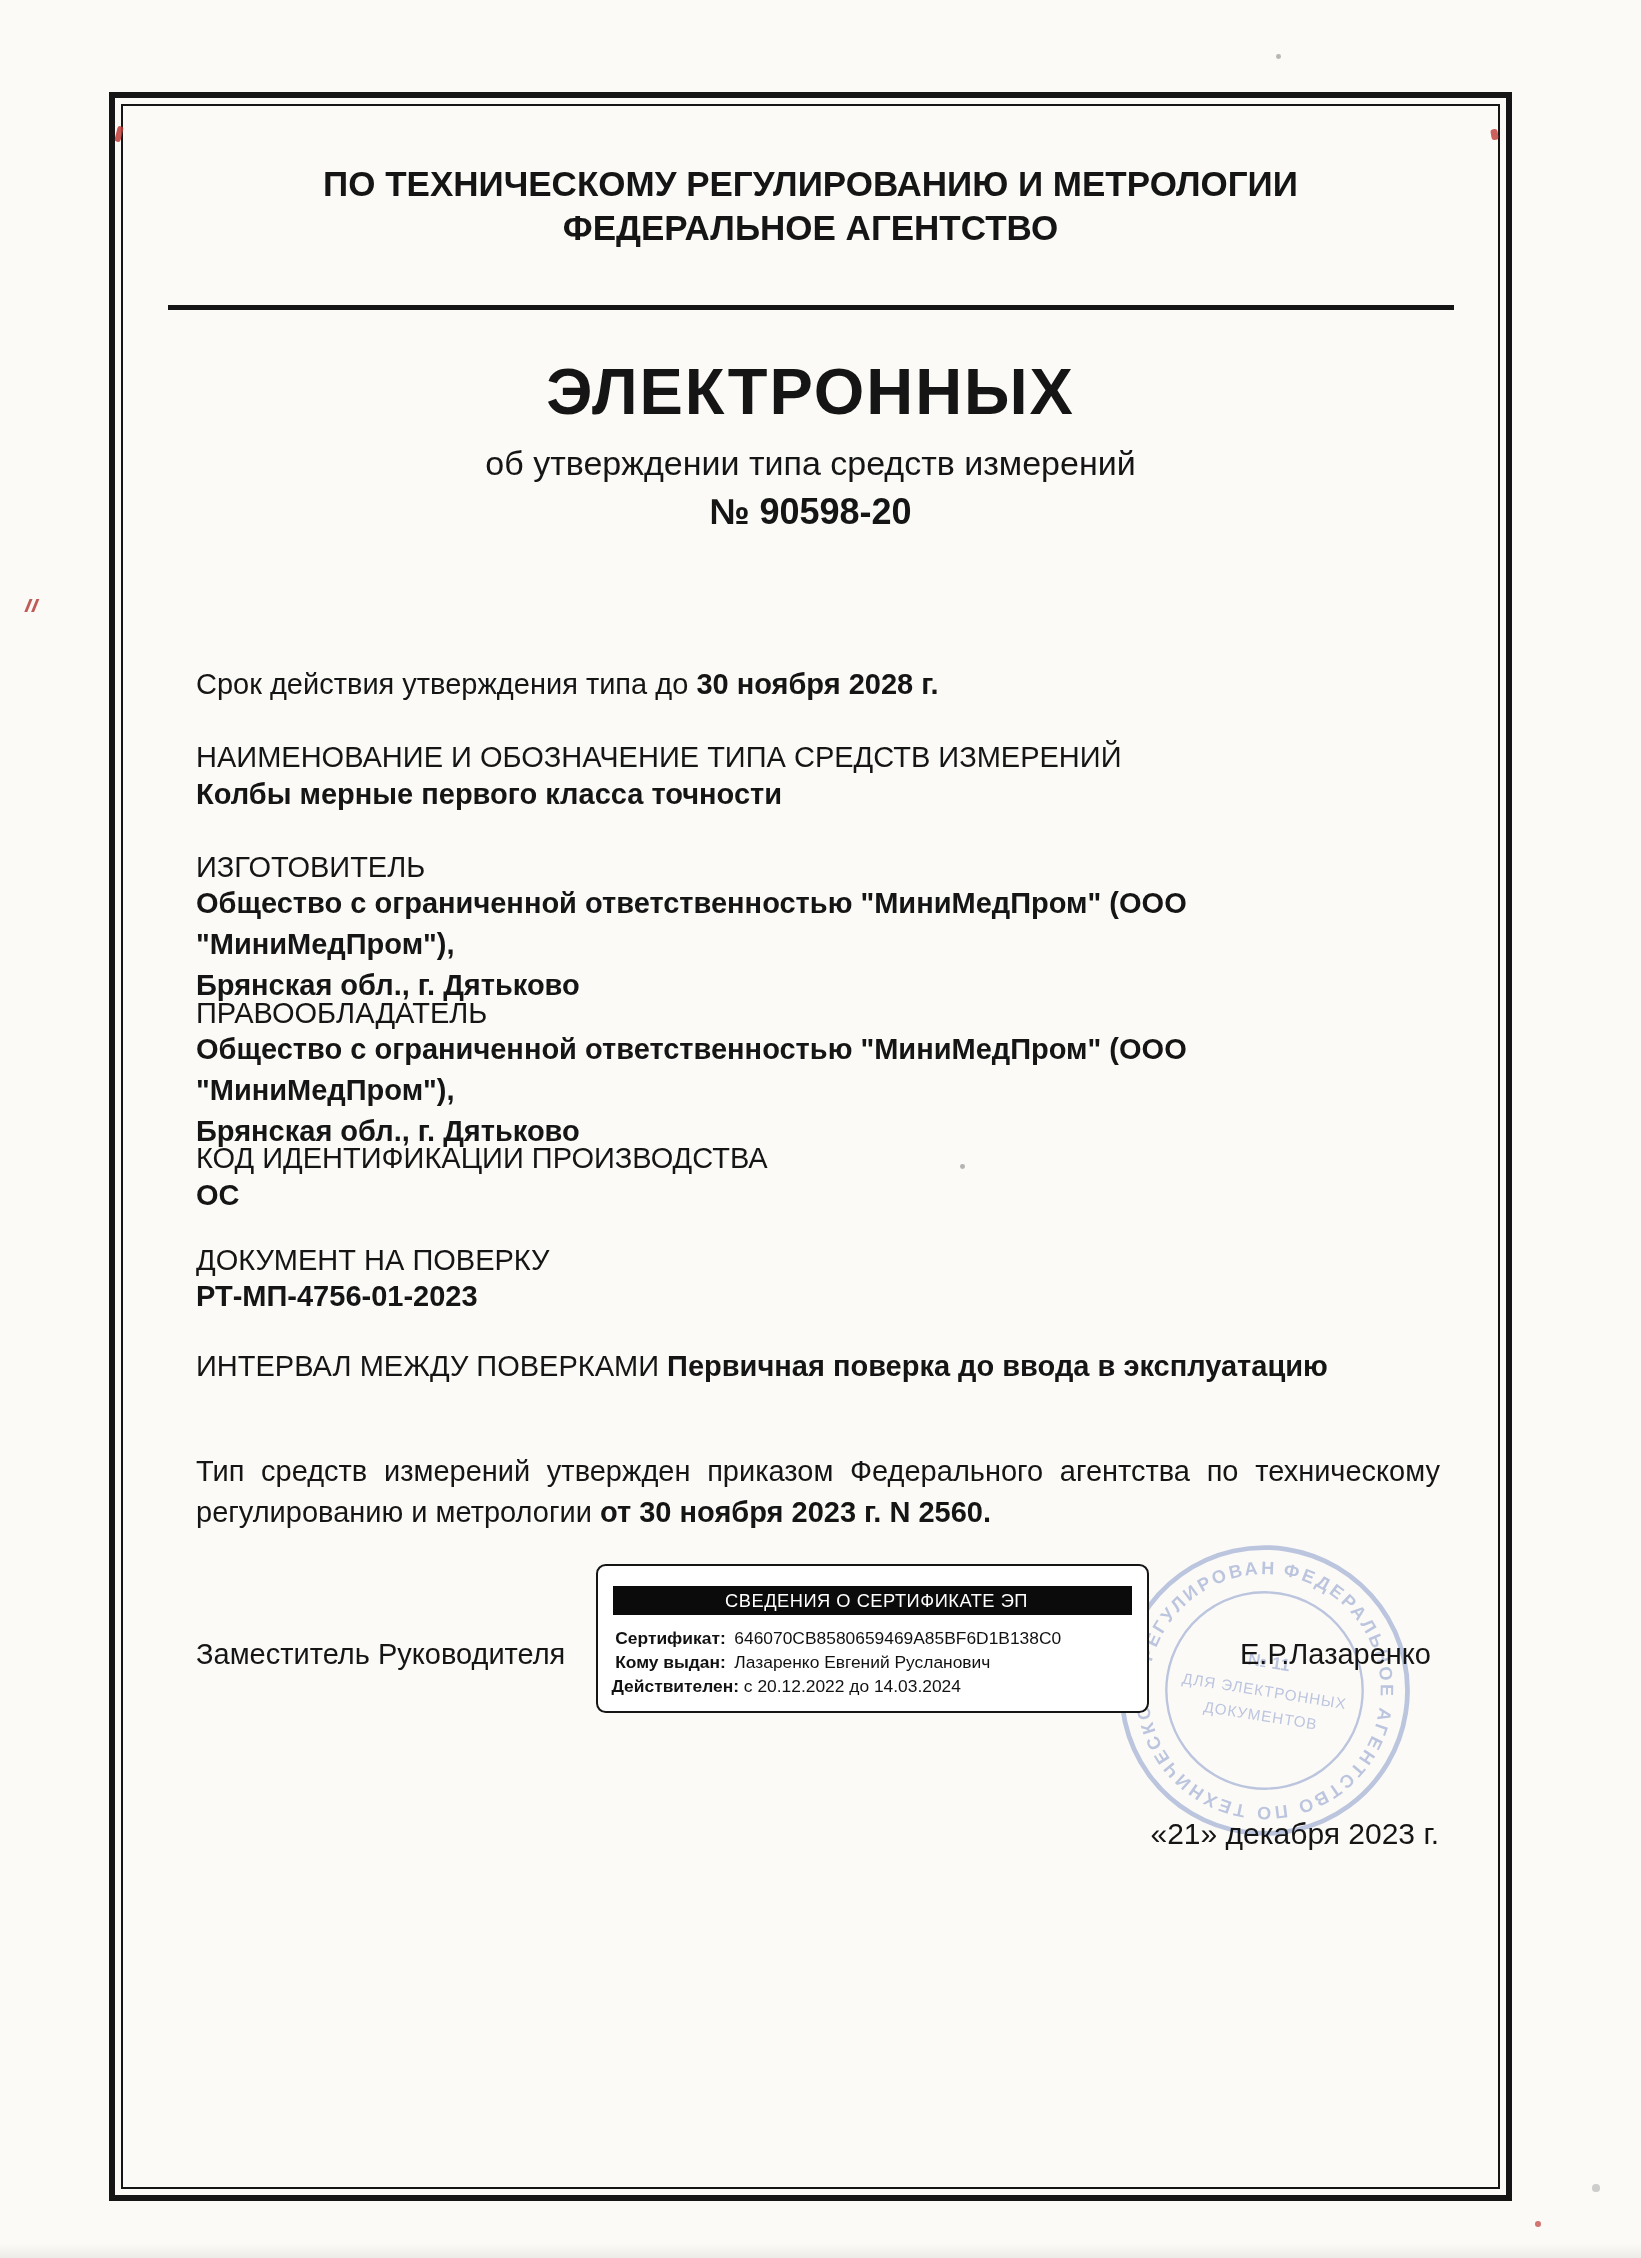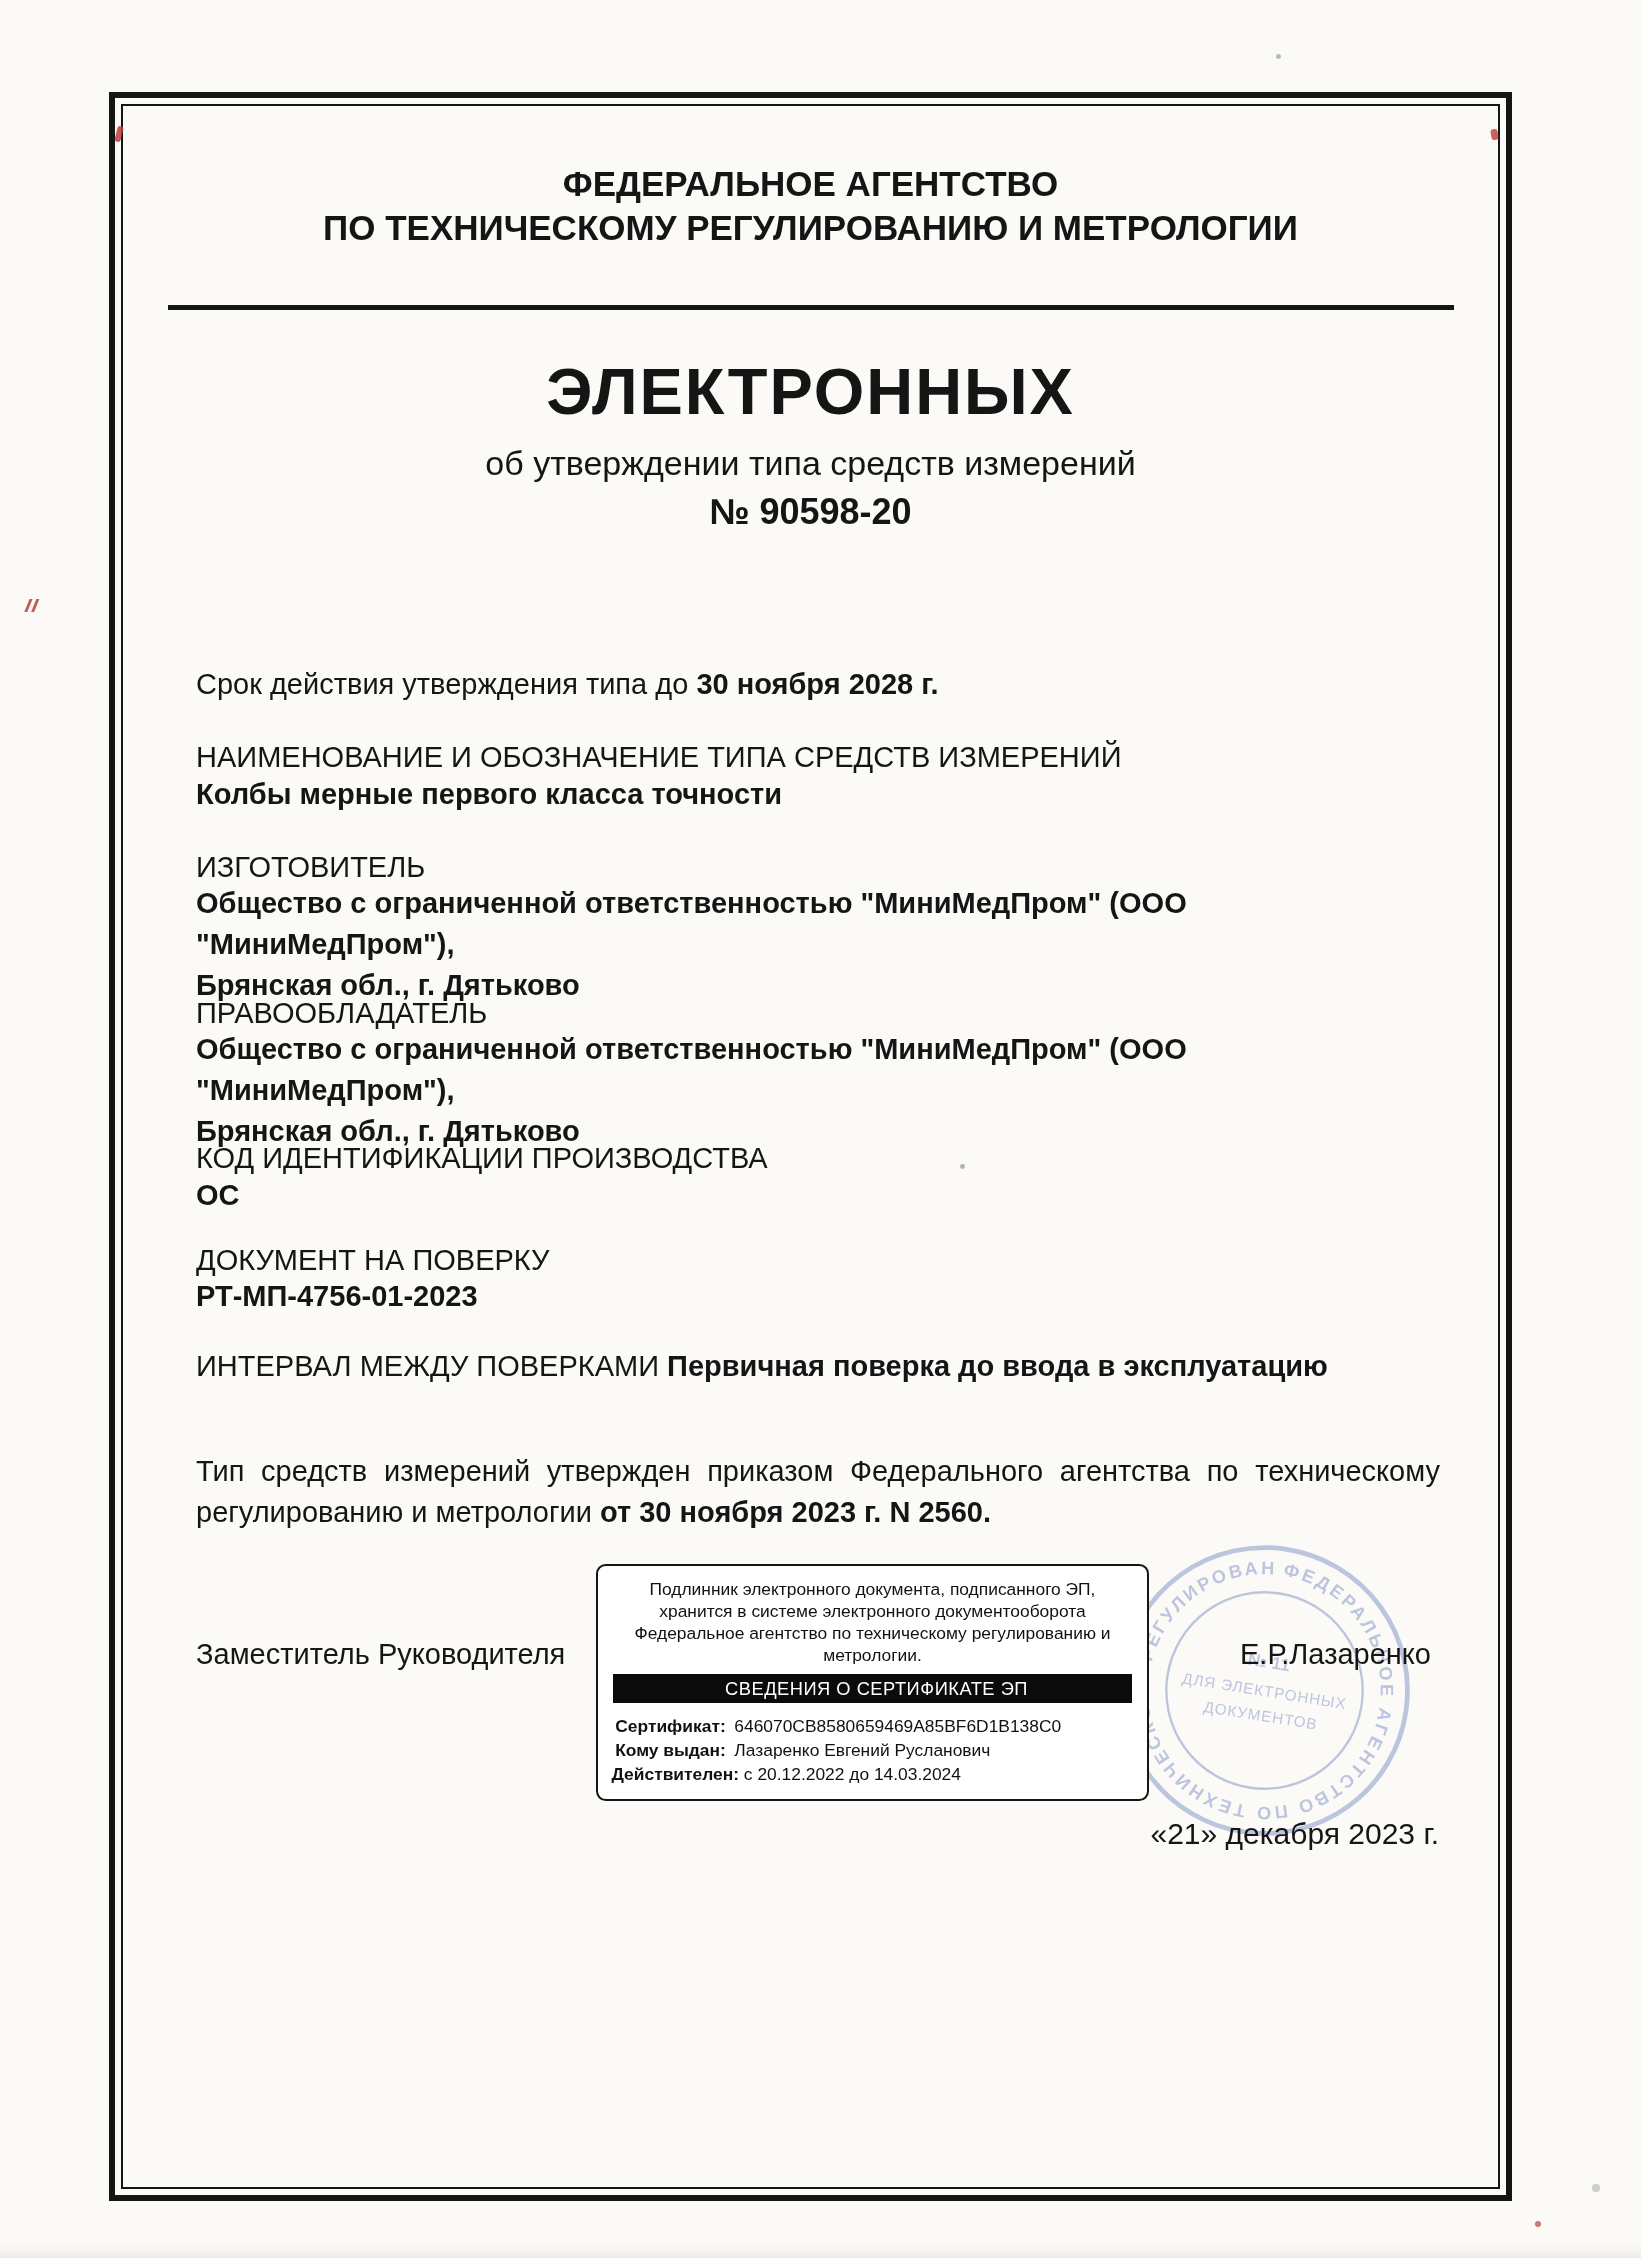--- a/index.html
+++ b/index.html
@@ -86,22 +86,22 @@
   </defs>
   <text class="ringtext">
     <textPath href="#sealRing">ФЕДЕРАЛЬНОЕ АГЕНТСТВО ПО ТЕХНИЧЕСКОМУ РЕГУЛИРОВАНИЮ И МЕТРОЛОГИИ •</textPath>
   </text>
   <text x="160" y="136" class="it1">№ 11</text>
   <text x="160" y="166" class="it2">ДЛЯ ЭЛЕКТРОННЫХ</text>
   <text x="160" y="192" class="it2">ДОКУМЕНТОВ</text>
 </svg>
 
 <div class="abs agency c">
+  <div>ПО ТЕХНИЧЕСКОМУ РЕГУЛИРОВАНИЮ И МЕТРОЛОГИИ</div>
   <div>ФЕДЕРАЛЬНОЕ АГЕНТСТВО</div>
-  <div>ПО ТЕХНИЧЕСКОМУ РЕГУЛИРОВАНИЮ И МЕТРОЛОГИИ</div>
 </div>
 <div class="abs rule"></div>
 
 <div class="abs title c">ЭЛЕКТРОННЫХ</div>
 <div class="abs subtitle c">об утверждении типа средств измерений</div>
 <div class="abs number c">№ 90598-20</div>
 
 <div class="abs line" style="top:664px">
   <span class="lbl">Срок действия утверждения типа до</span>
   <span class="val">30 ноября 2028 г.</span>
@@ -132,26 +132,20 @@
   <span class="lbl">ИНТЕРВАЛ МЕЖДУ ПОВЕРКАМИ</span>
   <span class="val">Первичная поверка до ввода в эксплуатацию</span>
 </div>
 
 <div class="abs line just" style="top:1451px">
   <span>Тип средств измерений утвержден приказом Федерального агентства по техническому регулированию и метрологии</span>
   <span class="val">от 30 ноября 2023 г. N 2560.</span>
 </div>
 
 <div class="abs esign">
-  <div class="esign-notice">
-    <div>Подлинник электронного документа, подписанного ЭП,</div>
-    <div>хранится в системе электронного документооборота</div>
-    <div>Федеральное агентство по техническому регулированию и</div>
-    <div>метрологии.</div>
-  </div>
   <div class="esign-bar">СВЕДЕНИЯ О СЕРТИФИКАТЕ ЭП</div>
   <div class="esign-row">
     <span class="el">Сертификат:</span>
     <span>646070CB8580659469A85BF6D1B138C0</span>
   </div>
   <div class="esign-row">
     <span class="el">Кому выдан:</span>
     <span>Лазаренко Евгений Русланович</span>
   </div>
   <div class="esign-row">

